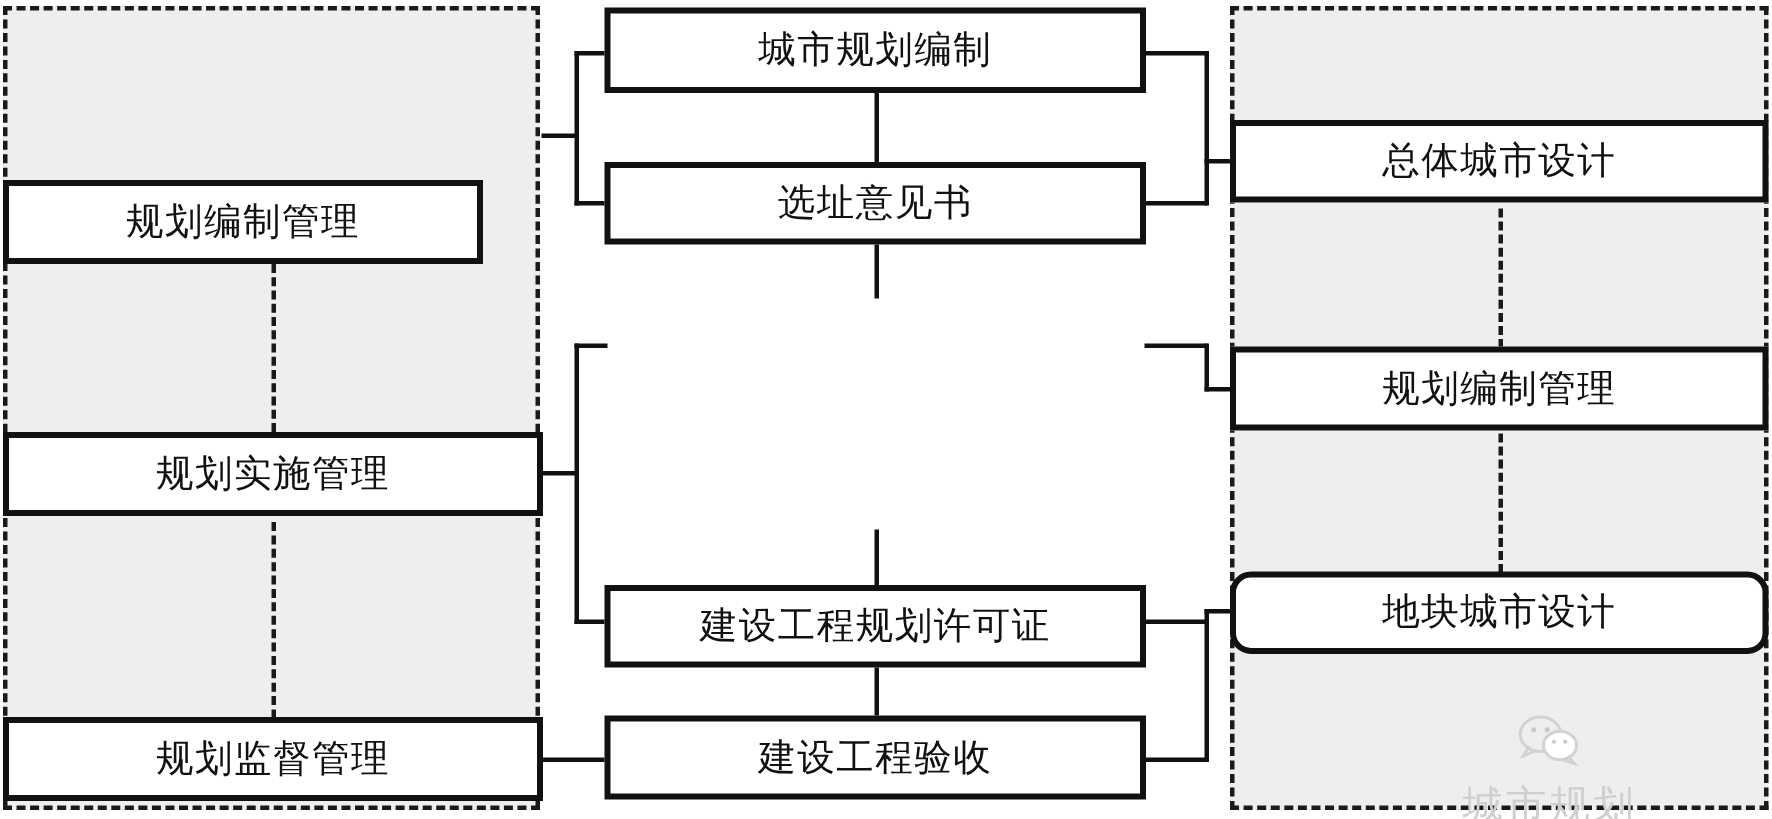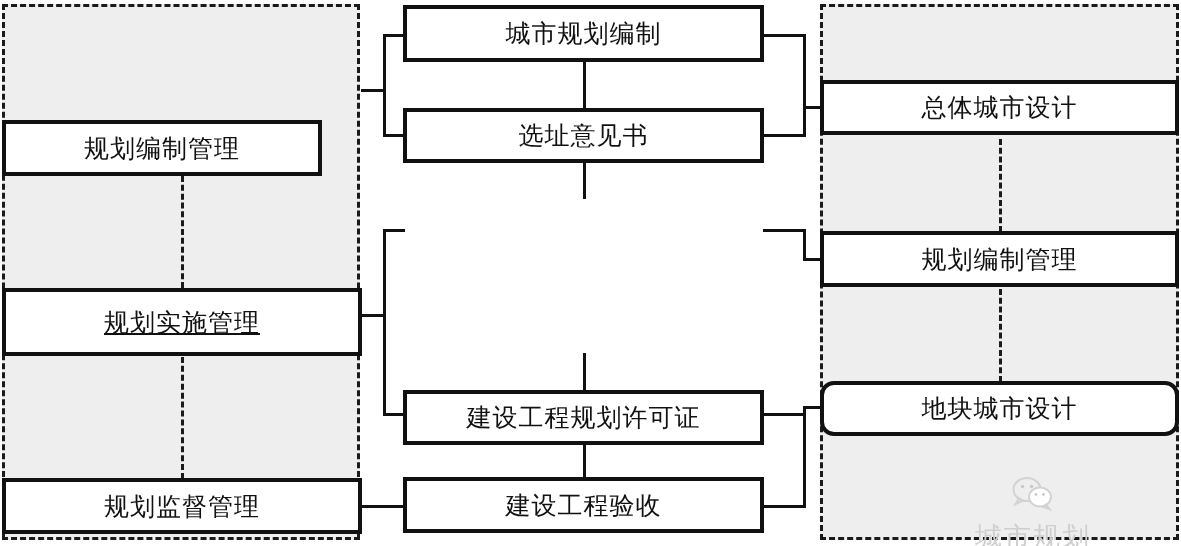--- a/index.html
+++ b/index.html
@@ -116,21 +116,21 @@
   <div class="ln-v" style="left:803px; top:229px; height:32px;"></div>
   <div class="ln-h" style="left:803px; top:258px; width:20px;"></div>
 
   <div class="ln-h" style="left:763px; top:413px; width:42px;"></div>
   <div class="ln-h" style="left:763px; top:505px; width:42px;"></div>
   <div class="ln-v" style="left:803px; top:406px; height:102px;"></div>
   <div class="ln-h" style="left:803px; top:406px; width:20px;"></div>
 
   <div class="box" style="left:2px; top:77px; width:320px; height:56px;margin-top:43px;">规划编制管理</div>
 
-  <div class="box" style="left:2px; top:288px; width:360px; height:68px;text-decoration:underline;">规划实施管理</div>
+  <div class="box" style="left:2px; top:288px; width:360px; height:56px;">规划实施管理</div>
 
   <div class="box" style="left:2px; top:478px; width:360px; height:56px;">规划监督管理</div>
 
   <div class="box" style="left:403px; top:5px; width:361px; height:57px;">城市规划编制</div>
 
   <div class="box" style="left:403px; top:108px; width:361px; height:55px;">选址意见书</div>
 
 
   <div class="box" style="left:403px; top:390px; width:361px; height:55px;">建设工程规划许可证</div>
 

